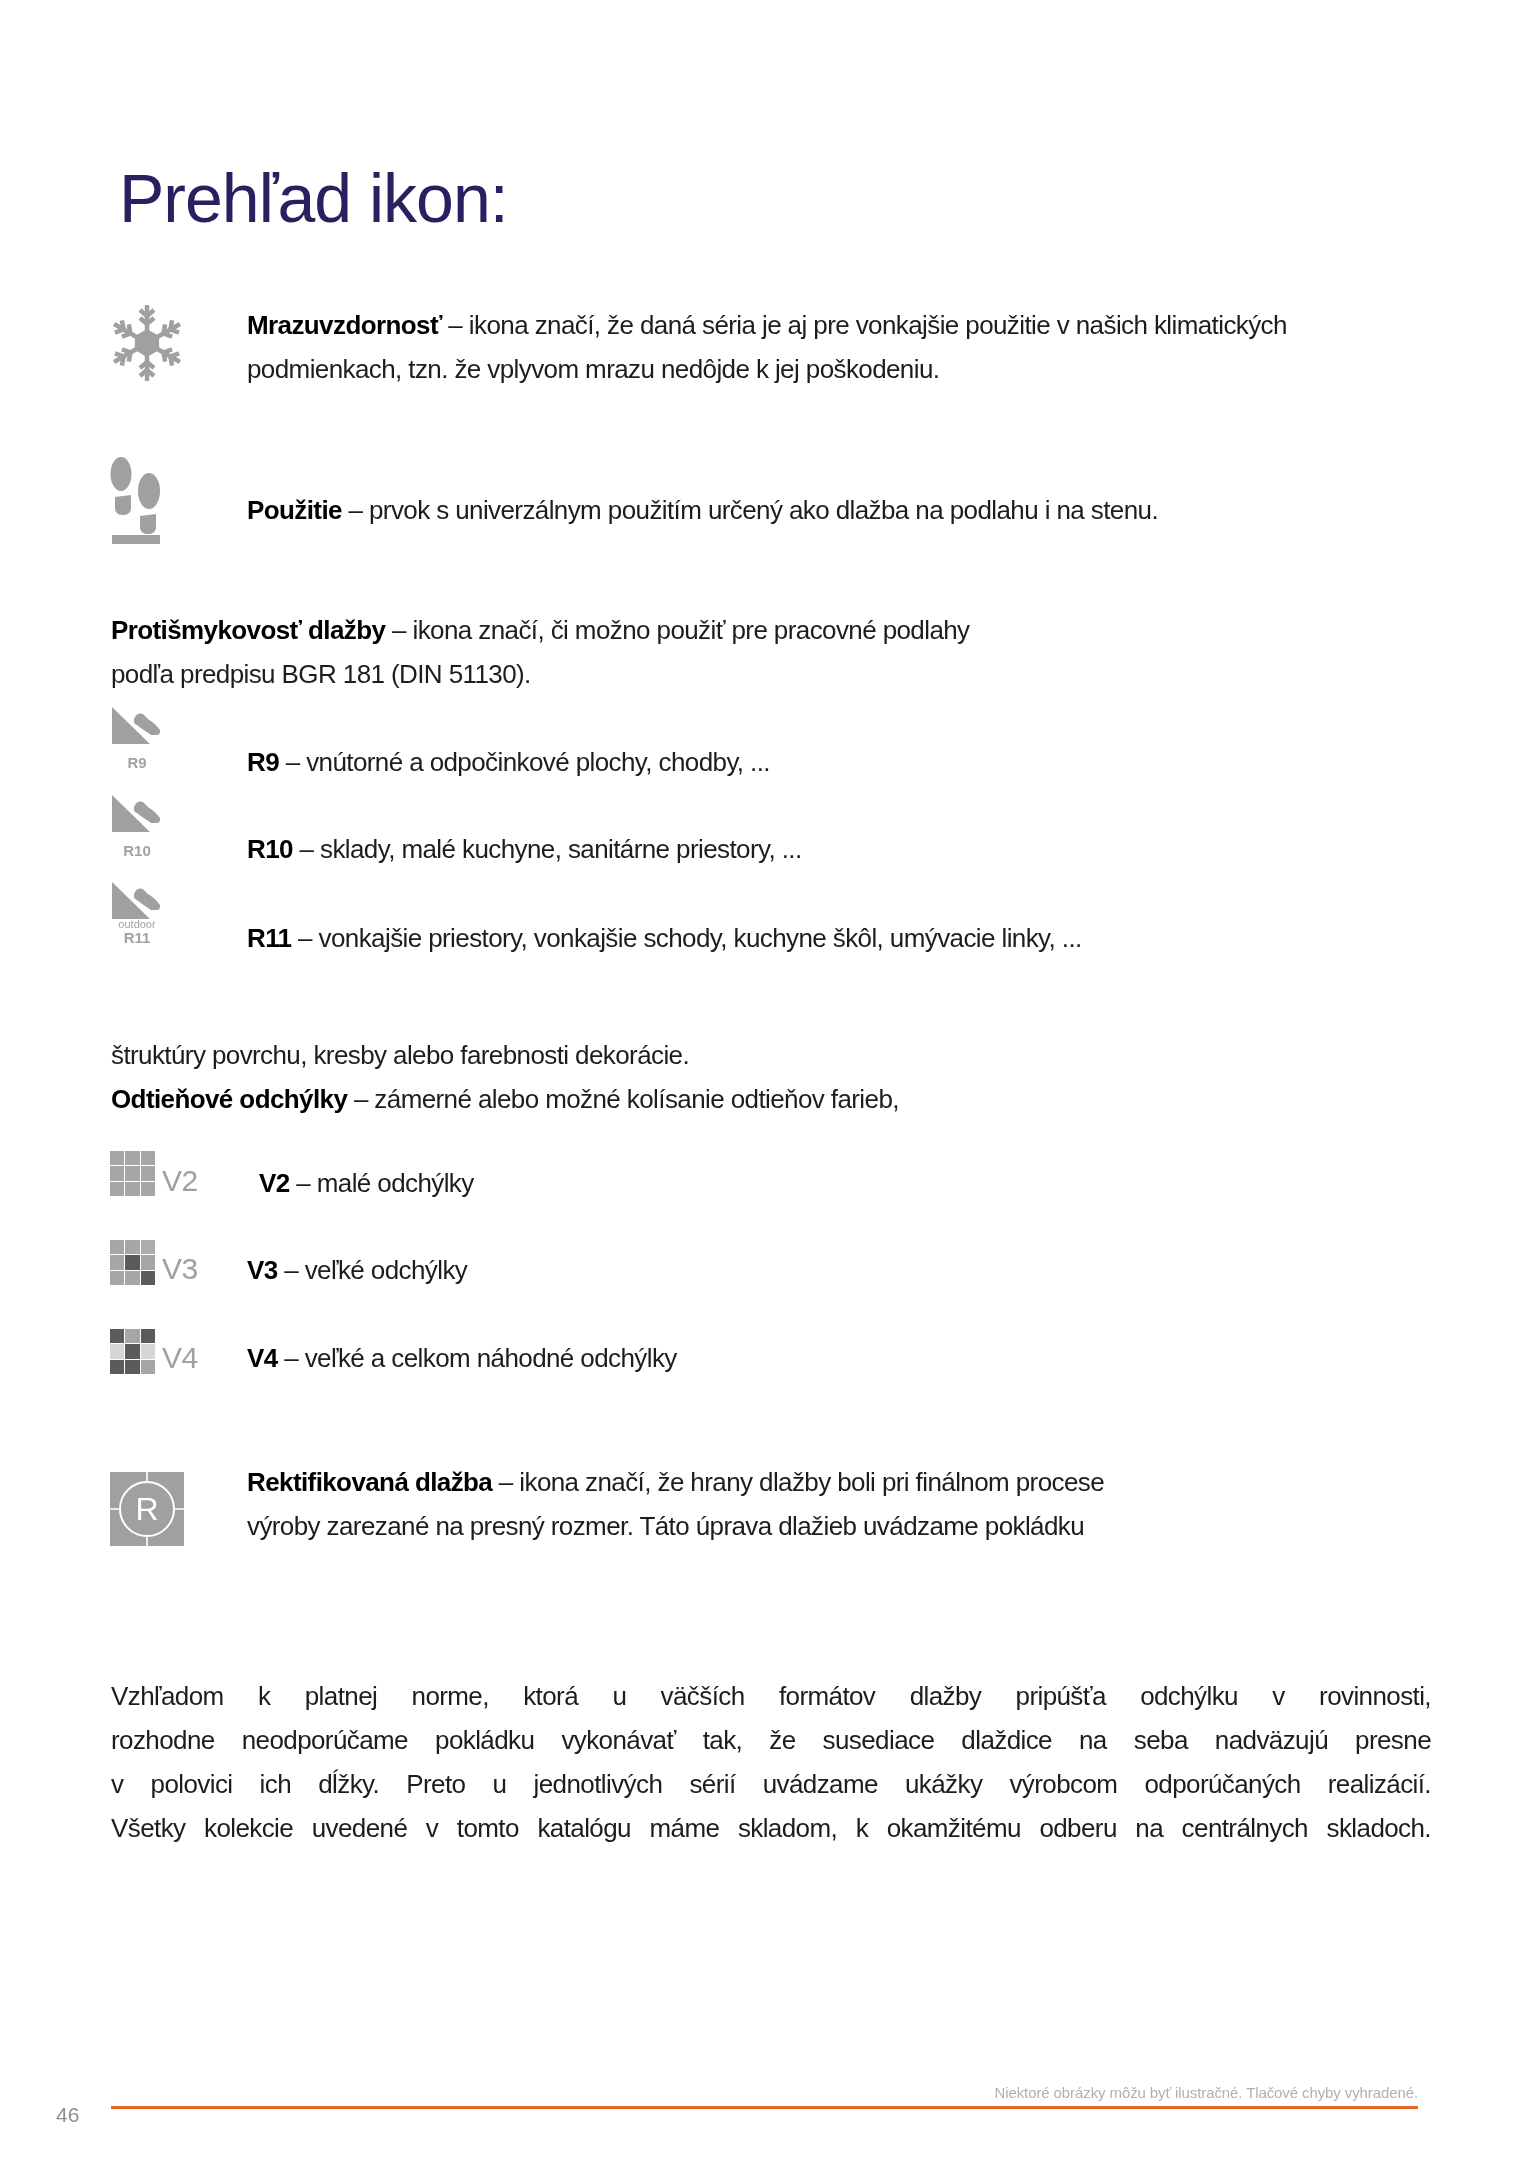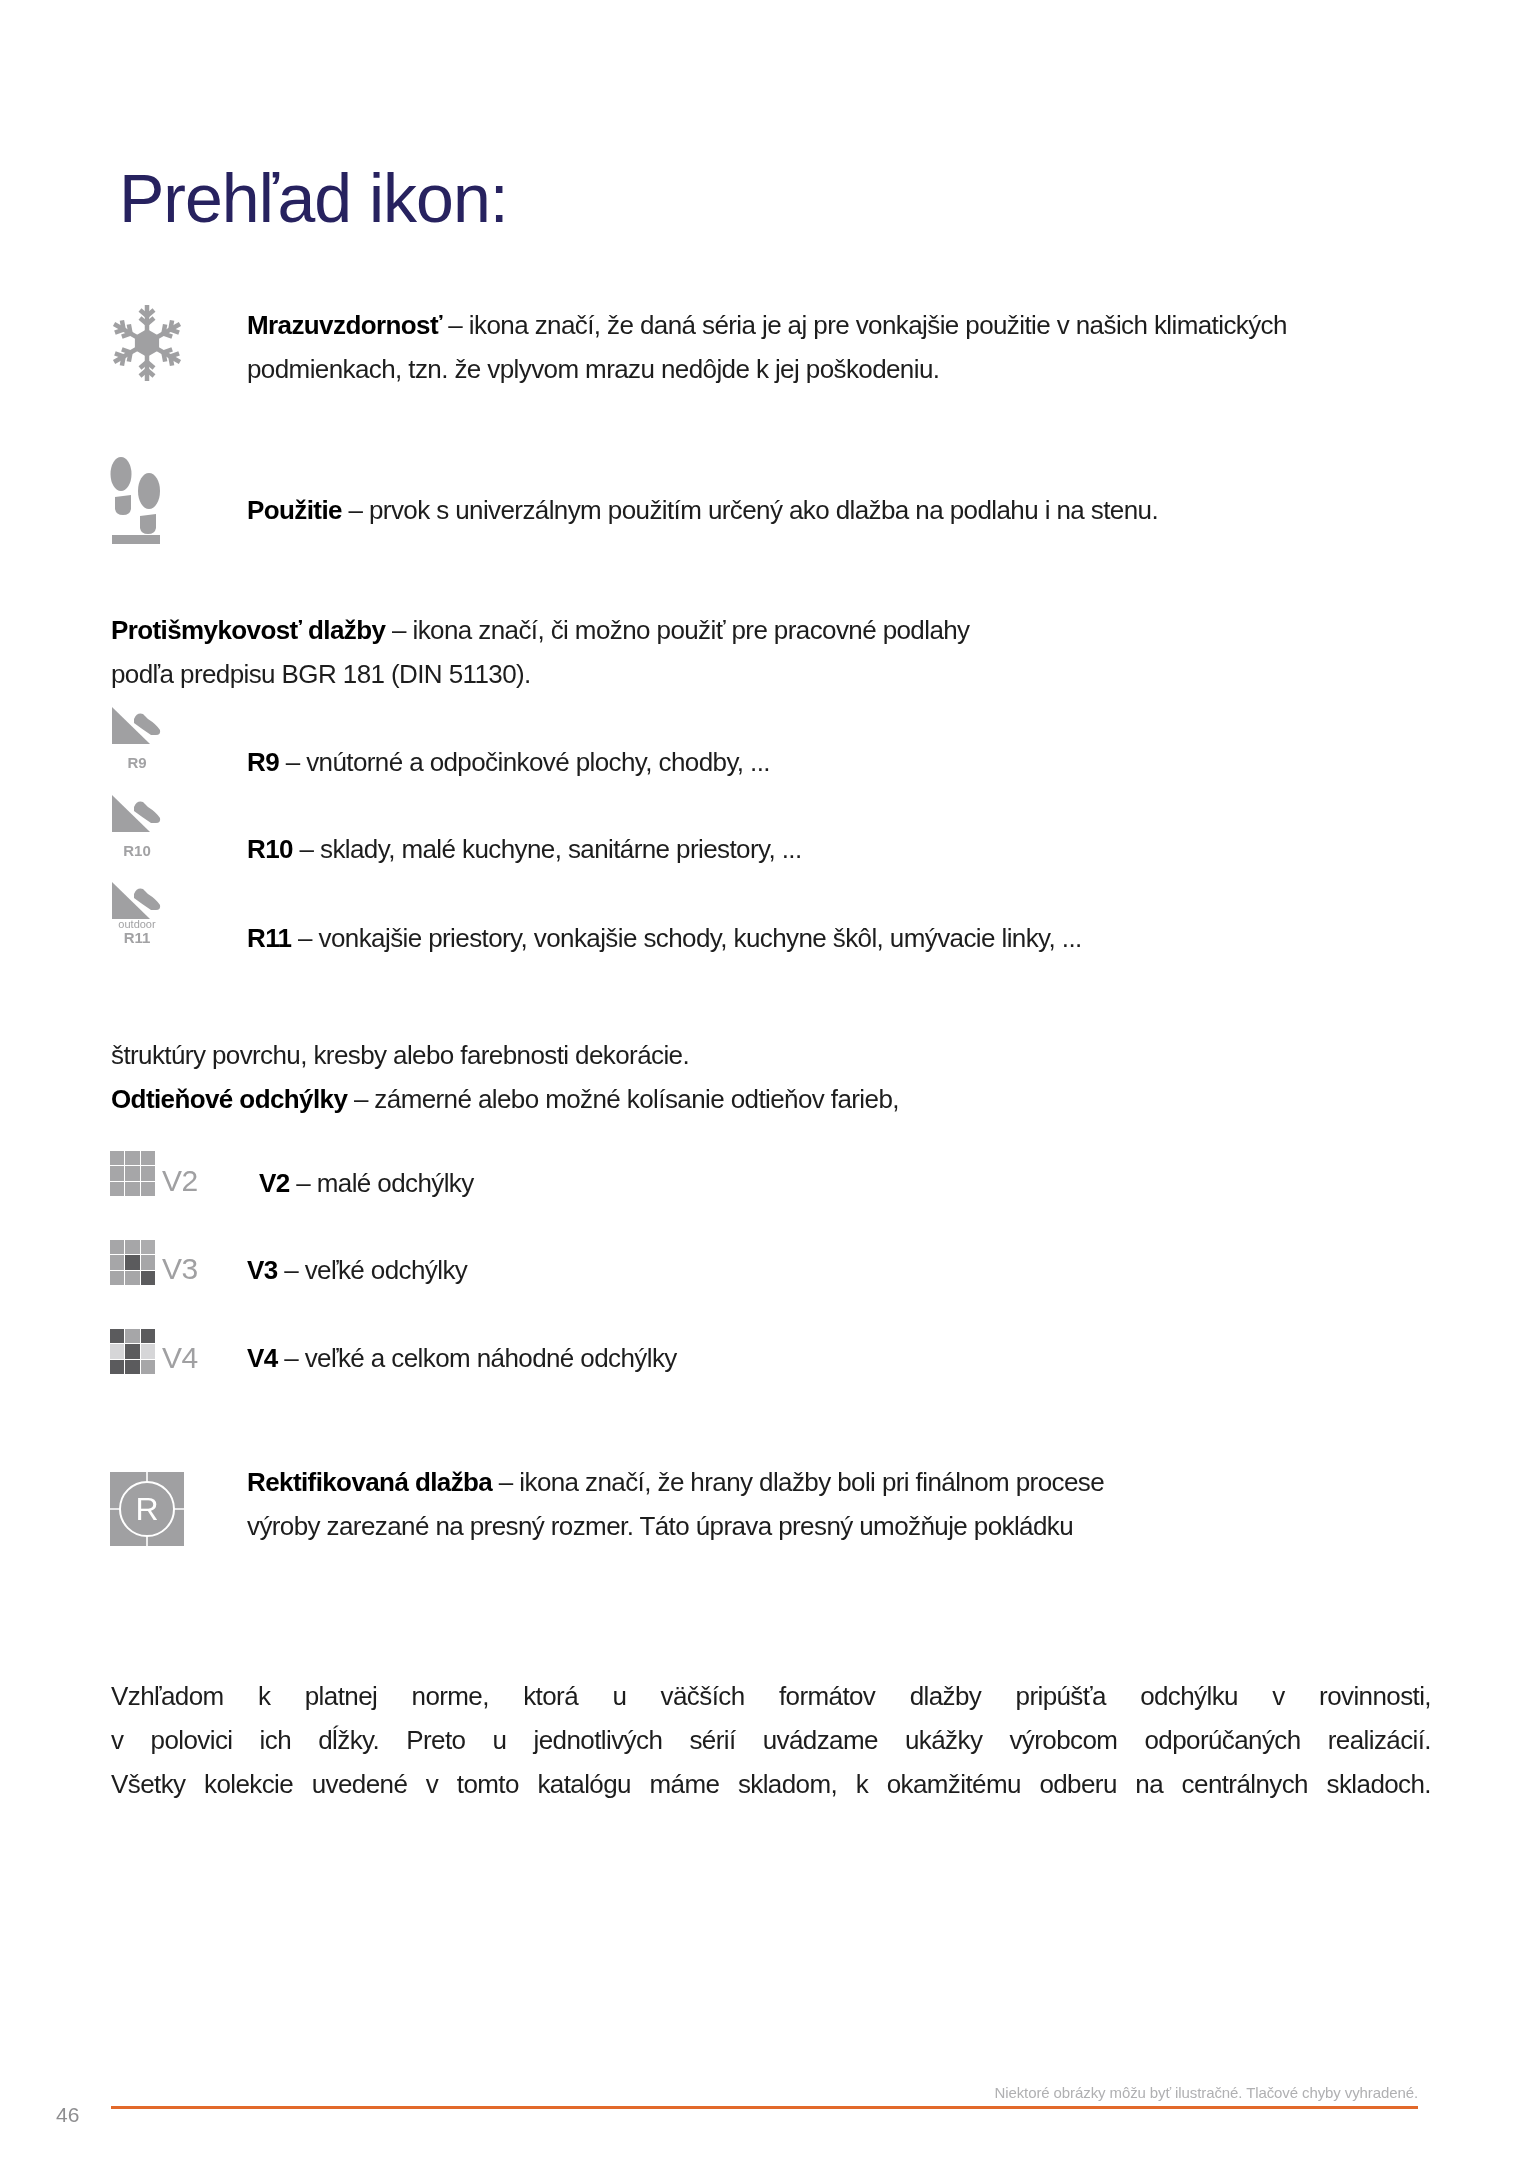--- a/index.html
+++ b/index.html
@@ -168,25 +168,26 @@
 <div>
   <svg class="icon" style="left:110px; top:1472px;" width="74" height="74" viewBox="0 0 74 74">
     <rect x="0" y="0" width="74" height="74" fill="#a0a0a2"></rect>
     <line x1="37" y1="0" x2="37" y2="74" stroke="#ffffff" stroke-width="1.6"></line>
     <line x1="0" y1="37" x2="74" y2="37" stroke="#ffffff" stroke-width="1.6"></line>
     <circle cx="37" cy="37" r="27" fill="#a0a0a2" stroke="#ffffff" stroke-width="2"></circle>
     <text x="37" y="48" text-anchor="middle" font-family="Liberation Sans, sans-serif" font-size="32" fill="#ffffff">R</text>
   </svg>
   <div class="abs txt" style="left:247px; top:1460px;">
     <div><b>Rektifikovaná dlažba</b><span> – ikona značí, že hrany dlažby boli pri finálnom procese</span></div>
-    <div>výroby zarezané na presný rozmer. Táto úprava presný umožňuje pokládku</div>
+    <div>výroby zarezané na presný rozmer. Táto úprava dlažieb uvádzame pokládku</div>
   </div>
 </div>
 
 <div class="abs para">
   <div>Vzhľadom k platnej norme, ktorá u väčších formátov dlažby pripúšťa odchýlku v rovinnosti,</div>
+  <div>rozhodne neodporúčame pokládku vykonávať tak, že susediace dlaždice na seba nadväzujú presne</div>
   <div>v polovici ich dĺžky. Preto u jednotlivých sérií uvádzame ukážky výrobcom odporúčaných realizácií.</div>
   <div>Všetky kolekcie uvedené v tomto katalógu máme skladom, k okamžitému odberu na centrálnych skladoch.</div>
 </div>
 
 <div class="abs page-num">46</div>
 <div class="abs footer-text">Niektoré obrázky môžu byť ilustračné. Tlačové chyby vyhradené.</div>
 <div class="abs footer-line"></div>
 
 </body></html>

